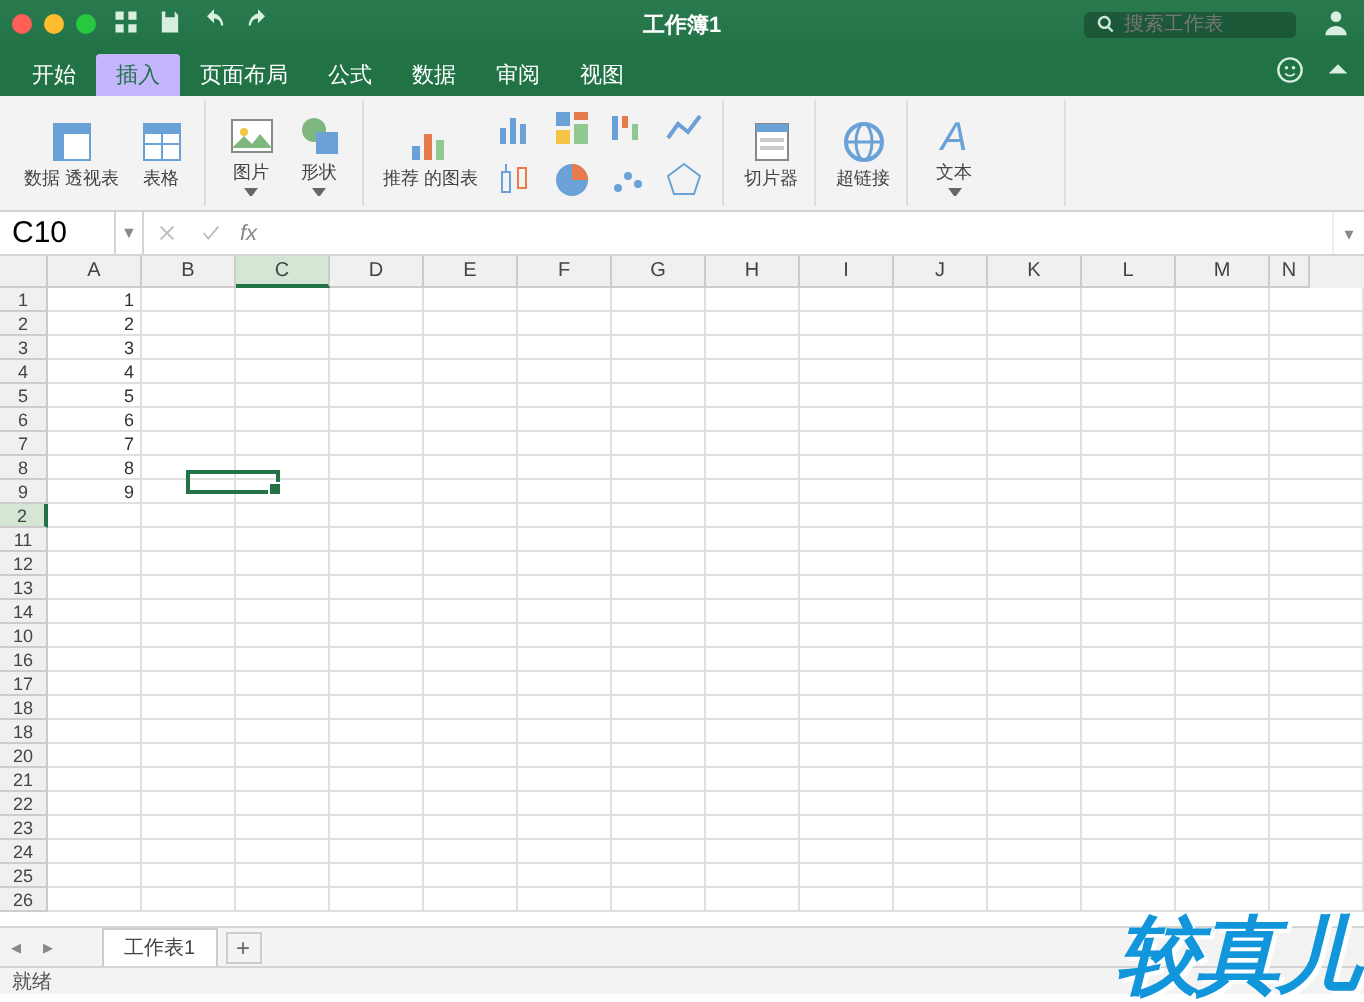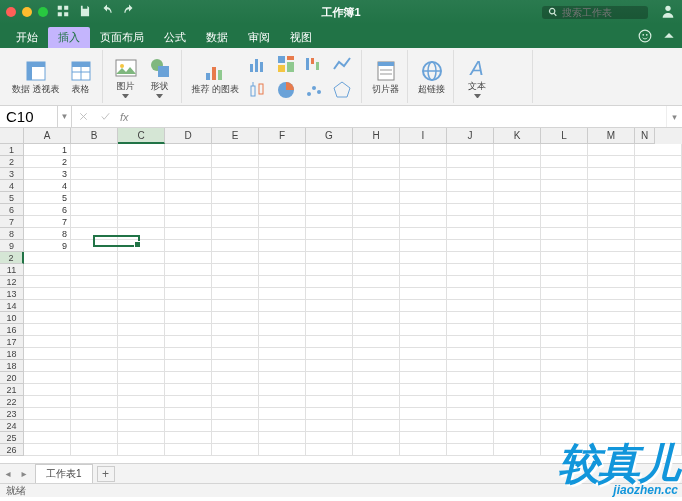--- a/index.html
+++ b/index.html
@@ -51,21 +51,21 @@
 .rowh.sel { background: #d5e6d5; border-right: 2px solid #217346; }
 .colh.sel { background: #d5e6d5; border-bottom: 2px solid #217346; }
 .cells { position: absolute; left: 24px; top: 16px; right: 0; bottom: 0; }
 .row { display: flex; height: 12px; }
 .cell { width: 47px; height: 12px; border-right: 1px solid #e0e0e0; border-bottom: 1px solid #e0e0e0; font-size: 9px; color: #333; display: flex; align-items: center; justify-content: flex-end; padding-right: 3px; }
 .selection { position: absolute; border: 2px solid #217346; pointer-events: none; }
 .selection::after { content: ""; position: absolute; right: -3px; bottom: -3px; width: 5px; height: 5px; background: #217346; border: 1px solid #fff; }
 
 .sheettabs { height: 20px; border-top: 1px solid #d4d4d4; display: flex; align-items: center; font-size: 10px; background: #f3f3f3; }
 .nav-arrow { width: 16px; display: flex; align-items: center; justify-content: center; color: #888; cursor: pointer; }
-.sheet-tab { background: #fff; border: 1px solid #ccc; border-bottom: none; padding: 2px 10px; margin-left: 3px; color: #444; cursor: pointer; font-size: 10px; }
+.sheet-tab { background: #fff; border: 1px solid #ccc; border-bottom: none; padding: 2px 10px; margin-left: 19px; color: #444; cursor: pointer; font-size: 10px; }
 .add-sheet { width: 18px; height: 16px; margin-left: 4px; display: flex; align-items: center; justify-content: center; color: #666; border: 1px solid #ccc; cursor: pointer; font-size: 12px; }
 
 .statusbar { height: 14px; background: #f3f3f3; border-top: 1px solid #d4d4d4; display: flex; align-items: center; font-size: 10px; color: #555; padding: 0 6px; }
 
 .watermark { position: absolute; right: 4px; bottom: 4px; pointer-events: none; }
 .watermark .big { font-size: 42px; font-weight: 900; font-style: italic; color: #1296db; letter-spacing: -2px; text-shadow: 2px 2px 0 #fff; line-height: 0.9; }
 .watermark .small { font-size: 12px; font-weight: bold; font-style: italic; color: #1296db; text-align: right; }
 </style>
 </head>
 <body>
@@ -773,14 +773,13 @@
   <div class="sheet-tab">工作表1</div>
   <div class="add-sheet">+</div>
 </div>
 
 <div class="statusbar">
   <span>就绪</span>
 </div>
 
 <div class="watermark">
   <div class="big">较真儿</div>
-  <div class="small">jiaozhen.cc</div>
 </div>
 
 </body></html>

